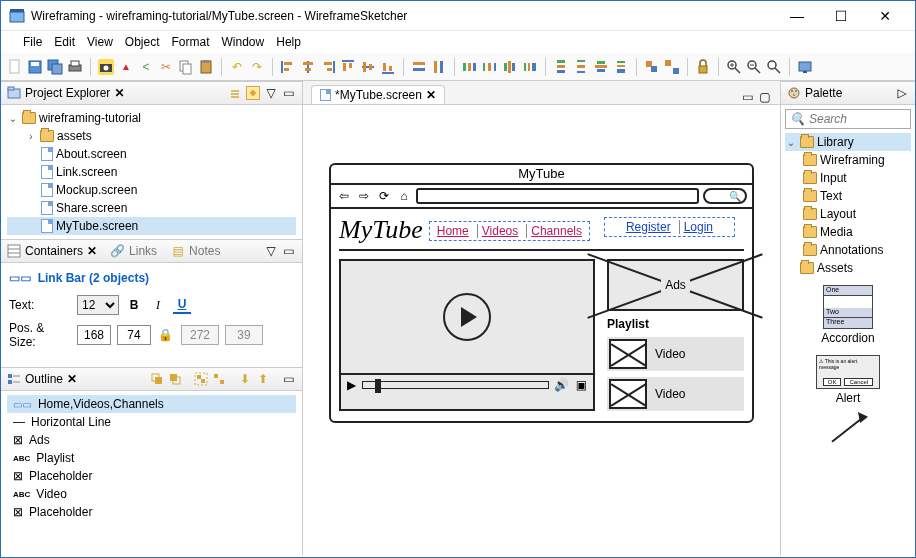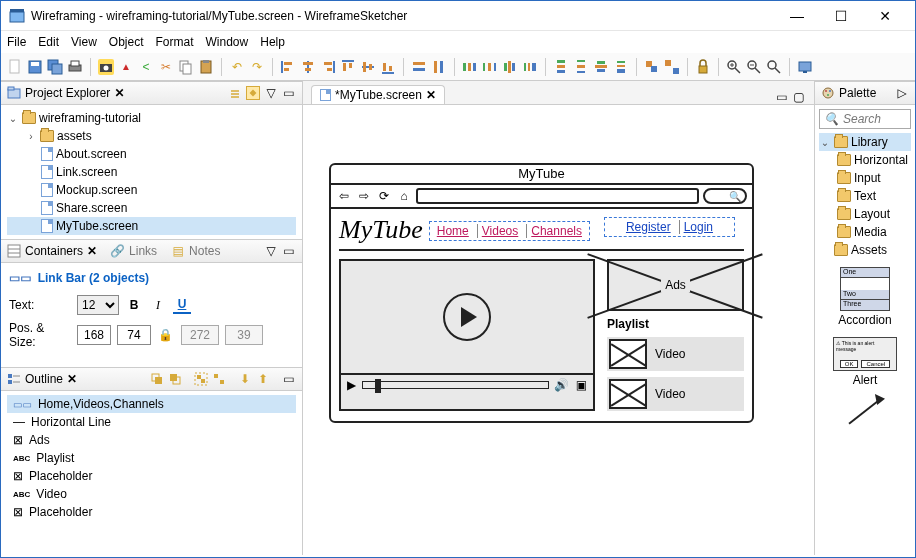--- a/index.html
+++ b/index.html
@@ -1,21 +1,21 @@
 <!DOCTYPE html>
 <html><head>
 <meta charset="utf-8">
 <style>
 * { box-sizing: border-box; margin: 0; padding: 0; font-family: "Segoe UI", Tahoma, sans-serif; font-size: 12px; }
 body { background: #fff; width: 916px; height: 558px; overflow: hidden; border: 1px solid #2a6abf; }
 .titlebar { height: 30px; display: flex; align-items: center; padding: 0 8px; border-bottom: 1px solid #e6e6e6; }
 .titlebar .icon { width: 16px; height: 16px; margin-right: 6px; }
 .titlebar .title { flex: 1; font-size: 12px; }
 .titlebar .wbtn { width: 44px; height: 28px; display: flex; align-items: center; justify-content: center; font-size: 14px; }
-.menubar { height: 22px; display: flex; align-items: center; padding: 0 6px; gap: 12px; }
+.menubar { height: 22px; display: flex; align-items: center; padding: 0 22px; gap: 12px; }
 .menubar span { font-size: 12px; }
 .toolbar { height: 28px; display: flex; align-items: center; padding: 0 6px; gap: 4px; border-bottom: 1px solid #ccc; background: #fafafa; }
 .tb-ico { width: 16px; height: 16px; display: inline-flex; align-items: center; justify-content: center; font-size: 12px; }
 .tb-ico svg { width: 16px; height: 16px; }
 .tb-sep { width: 1px; height: 18px; background: #ccc; margin: 0 3px; }
 .content { display: flex; height: calc(100% - 82px); }
 .left-col { width: 302px; display: flex; flex-direction: column; border-right: 1px solid #ccc; }
 .panel { background: #fff; }
 .panel-head { height: 24px; display: flex; align-items: center; padding: 0 6px; gap: 4px; background: linear-gradient(#fbfbfb,#ececec); border-bottom: 1px solid #ccc; border-top: 1px solid #ccc; }
 .panel-head .ptitle { font-size: 12px; flex: 0 0 auto; }
@@ -72,21 +72,21 @@
 .ads::before, .ads::after { content: ""; position: absolute; width: 140%; height: 2px; background: #222; top: 50%; left: -20%; }
 .ads::before { transform: rotate(20deg); }
 .ads::after { transform: rotate(-20deg); }
 .ads span { background: #e9e9e9; padding: 0 4px; z-index: 1; }
 .plist-title { font-weight: bold; font-size: 12px; }
 .plist-item { display: flex; align-items: center; gap: 8px; height: 34px; background: #e3e3e3; padding: 2px; }
 .thumb { width: 38px; height: 30px; border: 2px solid #222; position: relative; background: #fff; }
 .thumb::before, .thumb::after { content: ""; position: absolute; width: 120%; height: 2px; background: #222; top: 50%; left: -10%; }
 .thumb::before { transform: rotate(32deg); }
 .thumb::after { transform: rotate(-32deg); }
-.right-col { width: 101px; border-left: 1px solid #ccc; display: flex; flex-direction: column; }
+.right-col { width: 135px; border-left: 1px solid #ccc; display: flex; flex-direction: column; }
 .pal-body { padding: 4px; flex: 1; overflow: hidden; }
 .search { width: 100%; height: 20px; border: 1px solid #aaa; padding: 0 4px; display: flex; align-items: center; gap: 4px; color: #777; font-style: italic; }
 .pal-tree { margin-top: 4px; }
 .pal-row { display: flex; align-items: center; height: 18px; gap: 3px; }
 .pal-sel { background: #cde4f7; }
 .pal-widgets { margin-top: 8px; display: flex; flex-direction: column; gap: 10px; align-items: center; }
 .widget-block { display: flex; flex-direction: column; align-items: center; gap: 2px; }
 .accordion-preview { width: 50px; border: 1px solid #444; }
 .accordion-preview div { height: 10px; font-size: 7px; padding-left: 2px; }
 .accordion-preview .h { background: #cfd7e8; border-bottom: 1px solid #444; }
@@ -617,37 +617,41 @@
         <span>Search</span>
       </div>
       <div class="pal-tree">
         <div class="pal-row pal-sel">
             <span class="exp">⌄</span>
             <span class="folder"></span>
             <span>Library</span>
           </div>
         <div class="pal-row" style="padding-left:18px;">
             <span class="folder"></span>
-            <span>Horizontal</span>
+            <span>Wireframing</span>
           </div>
         <div class="pal-row" style="padding-left:18px;">
             <span class="folder"></span>
             <span>Input</span>
           </div>
         <div class="pal-row" style="padding-left:18px;">
             <span class="folder"></span>
             <span>Text</span>
           </div>
         <div class="pal-row" style="padding-left:18px;">
             <span class="folder"></span>
             <span>Layout</span>
           </div>
         <div class="pal-row" style="padding-left:18px;">
             <span class="folder"></span>
             <span>Media</span>
+          </div>
+        <div class="pal-row" style="padding-left:18px;">
+            <span class="folder"></span>
+            <span>Annotations</span>
           </div>
         <div class="pal-row">
             <span class="exp" style="visibility:hidden;">›</span>
             <span class="folder"></span>
             <span>Assets</span>
           </div>
       </div>
       <div class="pal-widgets">
         <div class="widget-block">
           <div class="accordion-preview">

